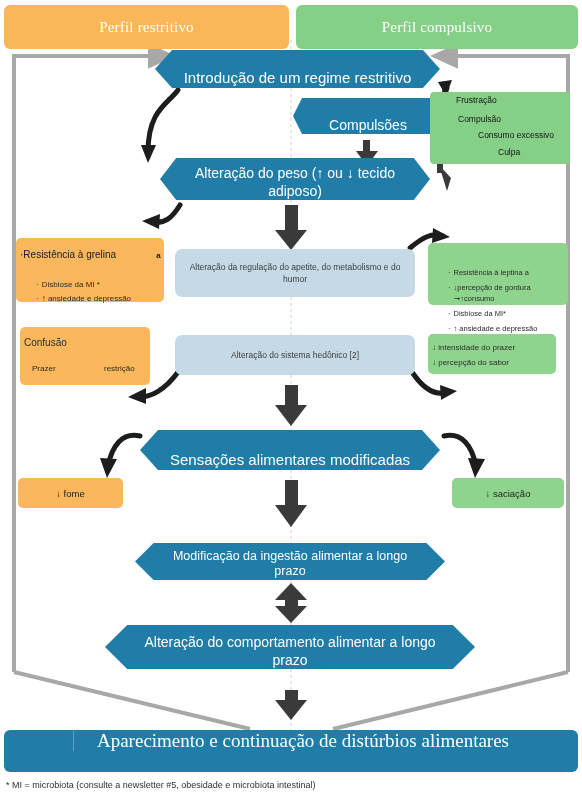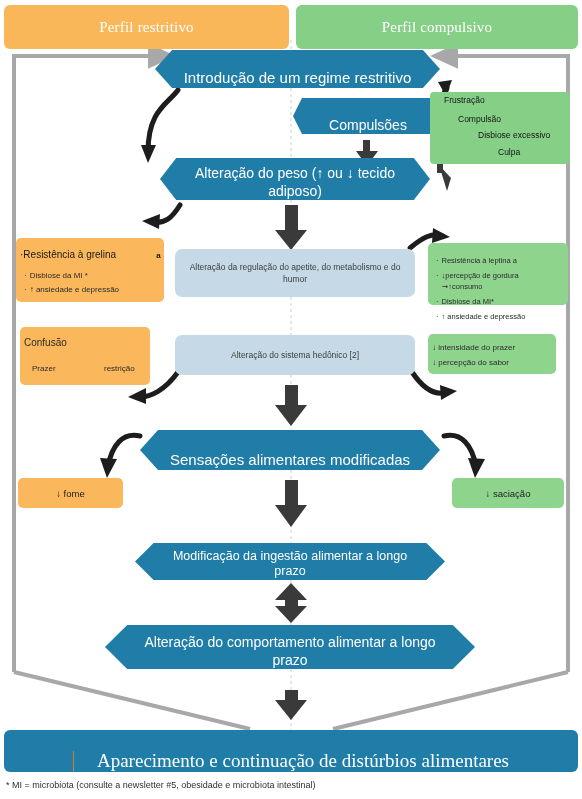--- a/index.html
+++ b/index.html
@@ -86,21 +86,21 @@
     border-radius:5px;
     box-sizing:border-box;
     font-size:8px;
     color:#2b2b2b;
     line-height:1.55;
     padding:8px 4px;
   }
   .note.orange{ background:#fbb champ; }
   .note.orange{ background:#fbb75b; }
   .note.green { background:#8ed48d; }
-  .note ul{ margin:4px; padding:0; list-style:none; }
+  .note ul{ margin:16px; padding:0; list-style:none; }
   .note li{ margin:0 0 2px 0; white-space:nowrap; }
   .note li .bullet{ color:#3a3a3a; margin-right:3px; }
 
   #note-grelina{ left:16px; top:238px; width:148px; height:64px; }
   #note-grelina .lead{
     font-size:10px; color:#1a1a1a; margin:1px 0 7px 0; white-space:nowrap;
   }
   #note-grelina .lead .sup{ font-size:8px; margin-left:40px; font-weight:bold; }
 
   #note-leptina{ left:428px; top:243px; width:140px; height:62px; font-size:7.5px; }
@@ -141,34 +141,34 @@
     background:#85cf86;
     border-radius:4px;
     box-sizing:border-box;
   }
   #cycle-box .cy{
     position:absolute;
     font-size:8.5px;
     color:#151515;
     white-space:nowrap;
   }
-  #cycle-box .cy1{ left:14px; top:3px;  }
+  #cycle-box .cy1{ left:26px; top:3px;  }
   #cycle-box .cy2{ left:28px; top:22px; }
   #cycle-box .cy3{ left:48px; top:38px; }
   #cycle-box .cy4{ left:68px; top:55px; }
 
   
   #final-bar{
     position:absolute;
     left:4px; top:730px;
     width:574px; height:42px;
     background:#1f7da8;
     border-radius:6px;
     display:flex;
-    align-items:flex-end;
+    align-items:flex-start;
     justify-content:center;
     color:#ffffff;
     font-family:"Liberation Serif", serif;
     font-size:19px;
     gap:20px;
   }
   #final-bar .caret{
     display:inline-block;
     width:1px; height:21px;
     background:#e8732a;
@@ -325,21 +325,21 @@
   <div class="pale-box" id="box-regulacao">
     <span>Alteração da regulação do apetite, do metabolismo e do humor</span>
   </div>
   <div class="pale-box" id="box-hedonico">
     <span>Alteração do sistema hedônico [2]</span>
   </div>
 
   <div id="cycle-box">
     <div class="cy cy1">Frustração</div>
     <div class="cy cy2">Compulsão</div>
-    <div class="cy cy3">Disbiose excessivo</div>
+    <div class="cy cy3">Consumo excessivo</div>
     <div class="cy cy4">Culpa</div>
   </div>
 
   <div class="note orange" id="note-grelina">
     <div class="lead">
       <span class="bullet">·</span><span>Resistência à grelina</span><span class="sup">a</span>
     </div>
     <ul>
       <li><span class="bullet">·</span><span>Disbiose da MI *</span></li>
       <li><span class="bullet">·</span><span>↑ ansiedade e depressão</span></li>

